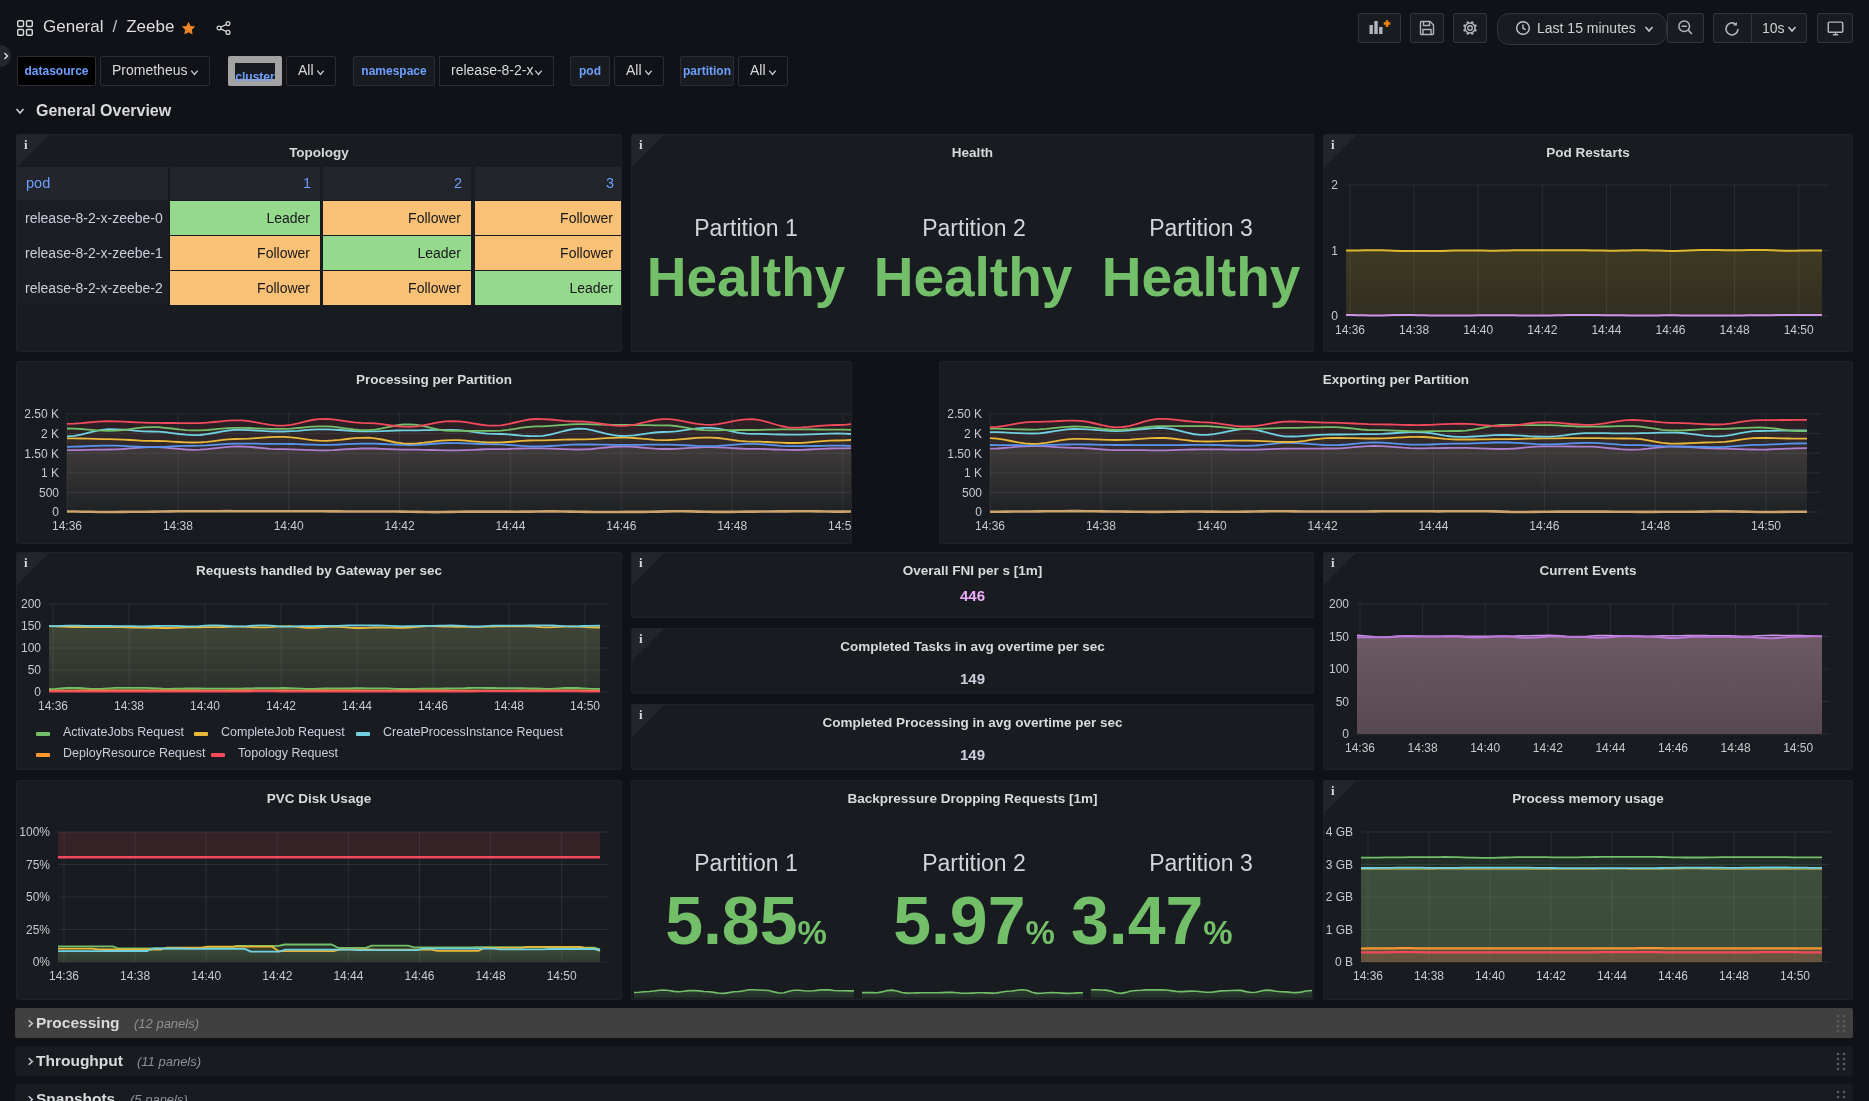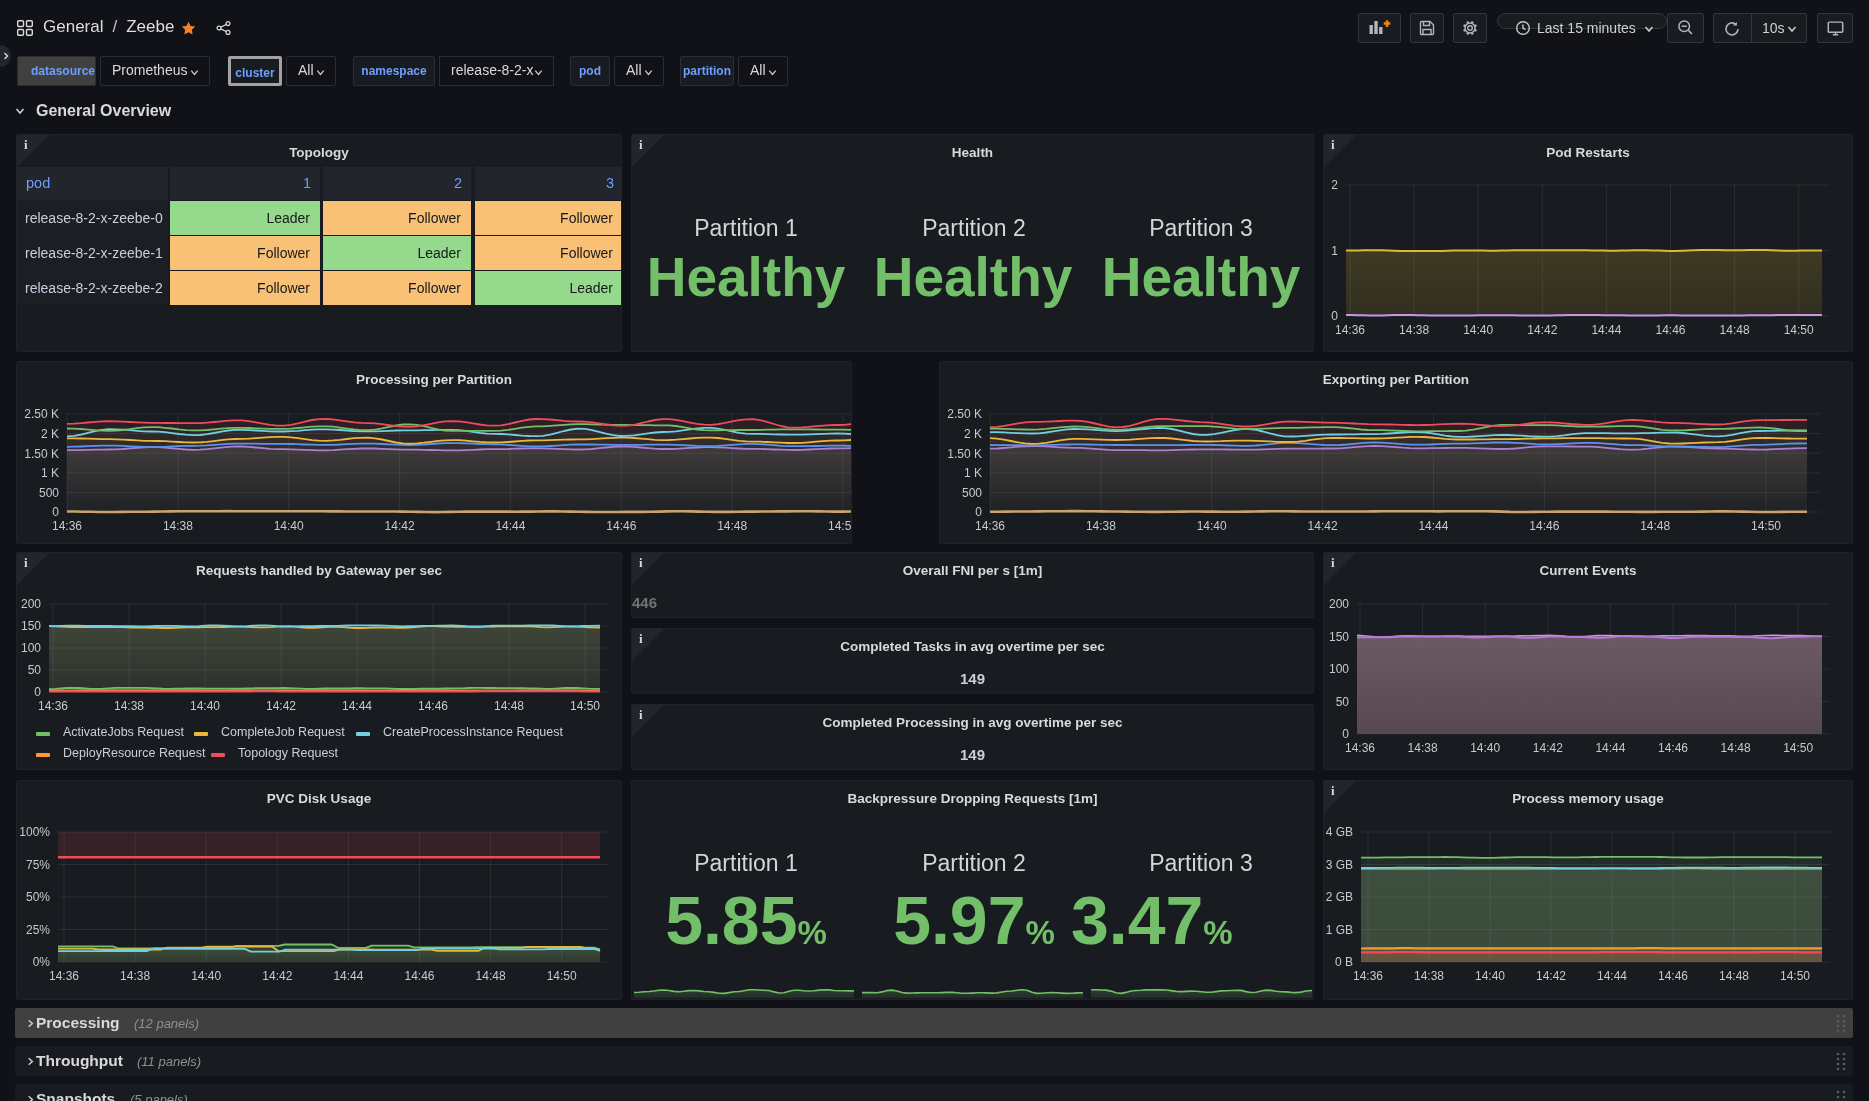--- a/index.html
+++ b/index.html
@@ -156,21 +156,21 @@
       <line x1="9.9" y1="12.6" x2="10.7" y2="14.5" stroke="#b2b5bc" stroke-width="2.2"></line>
       <line x1="6.1" y1="12.6" x2="5.3" y2="14.5" stroke="#b2b5bc" stroke-width="2.2"></line>
       <line x1="3.4" y1="9.9" x2="1.5" y2="10.7" stroke="#b2b5bc" stroke-width="2.2"></line>
       <line x1="3.4" y1="6.1" x2="1.5" y2="5.3" stroke="#b2b5bc" stroke-width="2.2"></line>
       <line x1="6.1" y1="3.4" x2="5.3" y2="1.5" stroke="#b2b5bc" stroke-width="2.2"></line>
       <line x1="9.9" y1="3.4" x2="10.7" y2="1.5" stroke="#b2b5bc" stroke-width="2.2"></line>
       <line x1="12.6" y1="6.1" x2="14.5" y2="5.3" stroke="#b2b5bc" stroke-width="2.2"></line>
       <circle cx="8" cy="8" r="5.0" stroke="#b2b5bc" stroke-width="1.5"></circle>
     </svg>
   </div>
-<div style="position:absolute;left:1497px;top:13px;width:170px;height:16px;border:1px solid #34353b;border-radius:12px;background:#181b1f;box-sizing:border-box">
+<div style="position:absolute;left:1497px;top:13px;width:170px;height:32px;border:1px solid #34353b;border-radius:12px;background:#181b1f;box-sizing:border-box">
     <svg width="16" height="16" viewBox="0 0 16 16" style="position:absolute;left:17px;top:6px" fill="none">
       <circle cx="8" cy="8" r="6.3" stroke="#c7c8cd" stroke-width="1.4"></circle>
       <path d="M8 4.5 V8.3 L10.6 9.6" stroke="#c7c8cd" stroke-width="1.4"></path>
     </svg>
     <span style="position:absolute;left:39px;top:6px;font-size:14px;color:#d0d1d5">Last 15 minutes</span>
     <svg width="12" height="12" viewBox="0 0 12 12" style="position:absolute;right:11px;top:9px" fill="none">
       <path d="M2.5 4 L6 8 L9.5 4" stroke="#c7c8cd" stroke-width="1.6"></path>
     </svg>
   </div>
 <div style="position:absolute;left:1667px;top:13px;width:37px;height:30px;border:1px solid #34353b;border-radius:2px;background:#181b1f;box-sizing:border-box">
@@ -189,28 +189,28 @@
     <svg width="12" height="12" viewBox="0 0 12 12" style="position:absolute;right:8px;top:9px" fill="none">
       <path d="M2.5 4 L6 8 L9.5 4" stroke="#c7c8cd" stroke-width="1.6"></path>
     </svg>
   </div>
 <div style="position:absolute;left:1817px;top:13px;width:36px;height:30px;border:1px solid #34353b;border-radius:2px;background:#181b1f;box-sizing:border-box">
     <svg width="17" height="17" viewBox="0 0 16 16" style="position:absolute;left:9px;top:6px" fill="none">
       <rect x="1.2" y="2" width="13.6" height="9.5" rx="1" stroke="#b2b5bc" stroke-width="1.4"></rect>
       <path d="M8 11.5 V13.8 M5.5 13.8 H10.5" stroke="#b2b5bc" stroke-width="1.4"></path>
     </svg>
   </div>
-<div style="position:absolute;left:17px;top:56px;width:79px;height:30px;background:#404040;border:1px solid #2b2d33;border-radius:2px;box-sizing:border-box;text-align:right"><span style="display:inline-block;line-height:28px;font-size:12px;font-weight:700;color:#6e9fff">datasource</span></div>
+<div style="position:absolute;left:17px;top:56px;width:79px;height:30px;background:#000000;border:1px solid #2b2d33;border-radius:2px;box-sizing:border-box;text-align:center"><span style="display:inline-block;line-height:28px;font-size:12px;font-weight:700;color:#6e9fff">datasource</span></div>
 <div style="position:absolute;left:100px;top:56px;width:110px;height:30px;background:#111217;border:1px solid #2b2d33;border-radius:2px;box-sizing:border-box">
     <span style="position:absolute;left:11px;top:5px;font-size:14px;color:#d8d9da">Prometheus</span>
     <svg width="11" height="11" viewBox="0 0 12 12" style="position:absolute;right:9px;top:10px" fill="none">
       <path d="M2.5 4 L6 8 L9.5 4" stroke="#c7c8cd" stroke-width="1.5"></path>
     </svg>
   </div>
-<div style="position:absolute;left:228px;top:56px;width:54px;height:30px;background:#181b1f;border:3px solid #a3a3a3;border-radius:2px;box-sizing:border-box;text-align:center"><span style="display:inline-block;line-height:28px;font-size:12px;font-weight:700;color:#6e9fff">cluster</span></div>
+<div style="position:absolute;left:228px;top:56px;width:54px;height:30px;background:#181b1f;border:7px solid #a3a3a3;border-radius:2px;box-sizing:border-box;text-align:center"><span style="display:inline-block;line-height:28px;font-size:12px;font-weight:700;color:#6e9fff">cluster</span></div>
 <div style="position:absolute;left:286px;top:56px;width:50px;height:30px;background:#111217;border:1px solid #2b2d33;border-radius:2px;box-sizing:border-box">
     <span style="position:absolute;left:11px;top:5px;font-size:14px;color:#d8d9da">All</span>
     <svg width="11" height="11" viewBox="0 0 12 12" style="position:absolute;right:9px;top:10px" fill="none">
       <path d="M2.5 4 L6 8 L9.5 4" stroke="#c7c8cd" stroke-width="1.5"></path>
     </svg>
   </div>
 <div style="position:absolute;left:353px;top:56px;width:82px;height:30px;background:#181b1f;border:1px solid #2b2d33;border-radius:2px;box-sizing:border-box;text-align:center"><span style="display:inline-block;line-height:28px;font-size:12px;font-weight:700;color:#6e9fff">namespace</span></div>
 <div style="position:absolute;left:439px;top:56px;width:115px;height:30px;background:#111217;border:1px solid #2b2d33;border-radius:0;box-sizing:border-box">
     <span style="position:absolute;left:11px;top:5px;font-size:14px;color:#d8d9da">release-8-2-x</span>
     <svg width="11" height="11" viewBox="0 0 12 12" style="position:absolute;right:9px;top:10px" fill="none">
@@ -469,21 +469,21 @@
     <div style="position:absolute;left:46px;top:193px;font-size:12.5px;color:#ccccdc;white-space:nowrap">DeployResource Request</div>
     <div style="position:absolute;left:194px;top:200px;width:14px;height:4px;border-radius:1px;background:#F2495C"></div>
     <div style="position:absolute;left:221px;top:193px;font-size:12.5px;color:#ccccdc;white-space:nowrap">Topology Request</div>
   </div>
 <div class="panel" style="left:631px;top:552px;width:683px;height:66px">
     <svg width="32" height="32" style="position:absolute;left:0;top:0">
       <path d="M0 0 H32 L0 32 Z" fill="#22252b"></path>
     </svg>
     <div style="position:absolute;left:7px;top:2px;font-family:'Liberation Serif',serif;font-weight:700;font-size:13px;color:#d8d9da">i</div>
     <div class="pt">Overall FNI per s [1m]</div>
-    <div style="position:absolute;left:0;right:0;top:41px;font-size:15px;font-weight:700;color:#737373">446</div>
+    <div style="position:absolute;left:0;right:0;top:34px;text-align:center;font-size:15px;font-weight:700;color:#f0abfc">446</div>
   </div>
 <div class="panel" style="left:631px;top:628px;width:683px;height:66px">
     <svg width="32" height="32" style="position:absolute;left:0;top:0">
       <path d="M0 0 H32 L0 32 Z" fill="#22252b"></path>
     </svg>
     <div style="position:absolute;left:7px;top:2px;font-family:'Liberation Serif',serif;font-weight:700;font-size:13px;color:#d8d9da">i</div>
     <div class="pt">Completed Tasks in avg overtime per sec</div>
     <div style="position:absolute;left:0;right:0;top:41px;text-align:center;font-size:15px;font-weight:700;color:#ccccdc">149</div>
   </div>
 <div class="panel" style="left:631px;top:704px;width:683px;height:66px">

